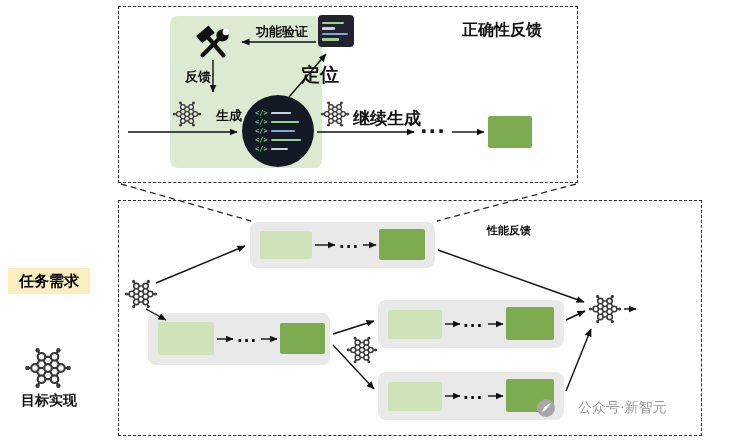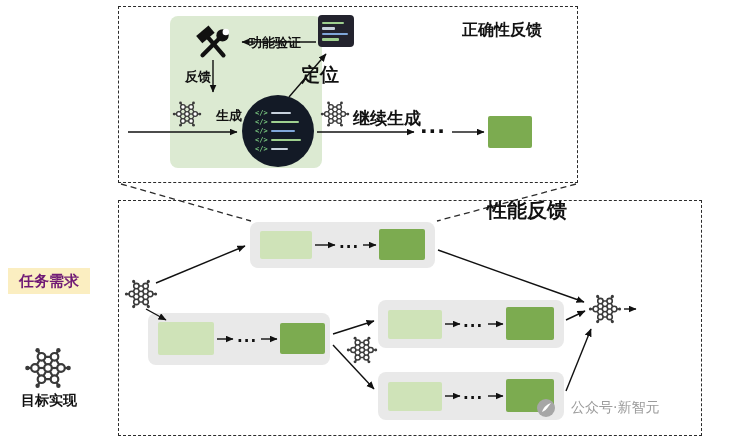--- a/index.html
+++ b/index.html
@@ -3,21 +3,21 @@
 <meta charset="utf-8">
 <style>
   * { margin:0; padding:0; box-sizing:border-box; }
   html,body { background:#fff; }
   body { font-family:"DejaVu Sans","Liberation Sans",sans-serif; color:#111; }
   .canvas { position:relative; width:738px; height:448px; background:#fff; overflow:hidden; }
 
   .abs { position:absolute; }
   .dashed-box { position:absolute; border:1.5px dashed #2b2b2b; background:transparent; z-index:1; }
   .lbl { position:absolute; font-weight:700; color:#111; white-space:nowrap; z-index:5; }
-  .hl { position:absolute; background:#fbeec1; font-weight:700; color:#701a75;
+  .hl { position:absolute; background:#fbeec1; font-weight:700; color:#000000;
         display:flex; align-items:center; justify-content:center; z-index:6; }
 
   .region-green { position:absolute; background:#dcead2; border-radius:8px; z-index:1; }
   .grb { position:absolute; background:#e9e9e9; border-radius:8px; z-index:1; }
   .lg  { position:absolute; background:#cfe3b8; border-radius:2px; z-index:3; }
   .dg  { position:absolute; background:#7cab50; border-radius:2px; z-index:3; }
 
   .wires { position:absolute; left:0; top:0; z-index:4; }
 
   .nn { position:absolute; z-index:5; }
@@ -43,21 +43,21 @@
   .cc2 { width:13px; background:#c8d2dd; }
   .cc3 { width:26px; background:#7fa6d9; }
   .cc4 { width:17px; background:#9fd08f; }
 
   .dots { position:absolute; font-weight:700; color:#111; letter-spacing:1px; z-index:5; }
 
   .caption { position:absolute; left:4px; top:391px; width:90px; text-align:center;
     font-weight:700; font-size:14px; line-height:19px; z-index:5; }
 
   .watermark { position:absolute; left:536px; top:398px; display:flex; align-items:center;
-    gap:15px; z-index:6; }
+    gap:22px; z-index:6; }
   .watermark .wm-text { color:#9b9b9b; font-size:14px; white-space:nowrap; }
 </style>
 </head>
 <body>
 
 <svg width="0" height="0" style="position:absolute" aria-hidden="true">
   <defs>
     <g id="neuralnet">
       <g stroke="#3a3a3a" stroke-width="1.1" fill="none">
         <line x1="12" y1="12" x2="18.5" y2="12"></line>
@@ -147,21 +147,21 @@
   <div class="lbl" style="left:462px; top:20px; font-size:16px;text-align:right;">正确性反馈</div>
 
   <svg class="abs" style="left:194px; top:24px; z-index:5;" width="38" height="38" viewBox="0 0 40 40">
     <line x1="29" y1="13" x2="9" y2="33" stroke="#111" stroke-width="4.5" stroke-linecap="round"></line>
     <circle cx="30" cy="12" r="6.5" fill="#111"></circle>
     <circle cx="33.5" cy="8.5" r="3.4" fill="#fff"></circle>
     <line x1="12" y1="11" x2="31" y2="33" stroke="#111" stroke-width="4.5" stroke-linecap="round"></line>
     <line x1="5.5" y1="16.5" x2="18.5" y2="5.5" stroke="#111" stroke-width="10"></line>
   </svg>
 
-  <div class="lbl" style="left:249px; top:23px; font-size:13px;margin-top:11px;">功能验证</div>
+  <div class="lbl" style="left:256px; top:23px; font-size:13px;">功能验证</div>
 
   <div class="code-chip">
     <i class="cc1"></i>
       <i class="cc2"></i>
       <i class="cc3"></i>
       <i class="cc4"></i>
   </div>
 
   <div class="lbl" style="left:185px; top:68px; font-size:13px;">反馈</div>
   <div class="lbl" style="left:301px; top:62px; font-size:19px;">定位</div>
@@ -196,21 +196,21 @@
 
   <svg class="nn" style="left:320px; top:99px;" width="30" height="30" viewBox="0 0 24 24">
       <use href="#neuralnet"></use>
     </svg>
   <div class="lbl" style="left:353px; top:107px; font-size:17px;">继续生成</div>
 
   <div class="dots" style="left:420px; top:114px; font-size:20px;">...</div>
 
   <div class="dg" style="left:488px; top:116px; width:44px; height:32px;"></div>
 
-  <div class="lbl" style="left:487px; top:197px; font-size:20px;font-family:Liberation Mono, monospace;">性能反馈</div>
+  <div class="lbl" style="left:487px; top:223px; font-size:11px;font-family:Liberation Mono, monospace;">性能反馈</div>
 
   <div class="hl" style="left:8px; top:268px; width:82px; height:26px; font-size:15px;">任务需求</div>
 
   <svg class="nn" style="left:124px; top:277px;" width="34" height="34" viewBox="0 0 24 24">
       <use href="#neuralnet"></use>
     </svg>
 
   <div class="lg" style="left:260px; top:231px; width:52px; height:28px;"></div>
   <div class="dots" style="left:339px; top:234px; font-size:15px;">...</div>
   <div class="dg" style="left:379px; top:229px; width:46px; height:31px;"></div>

